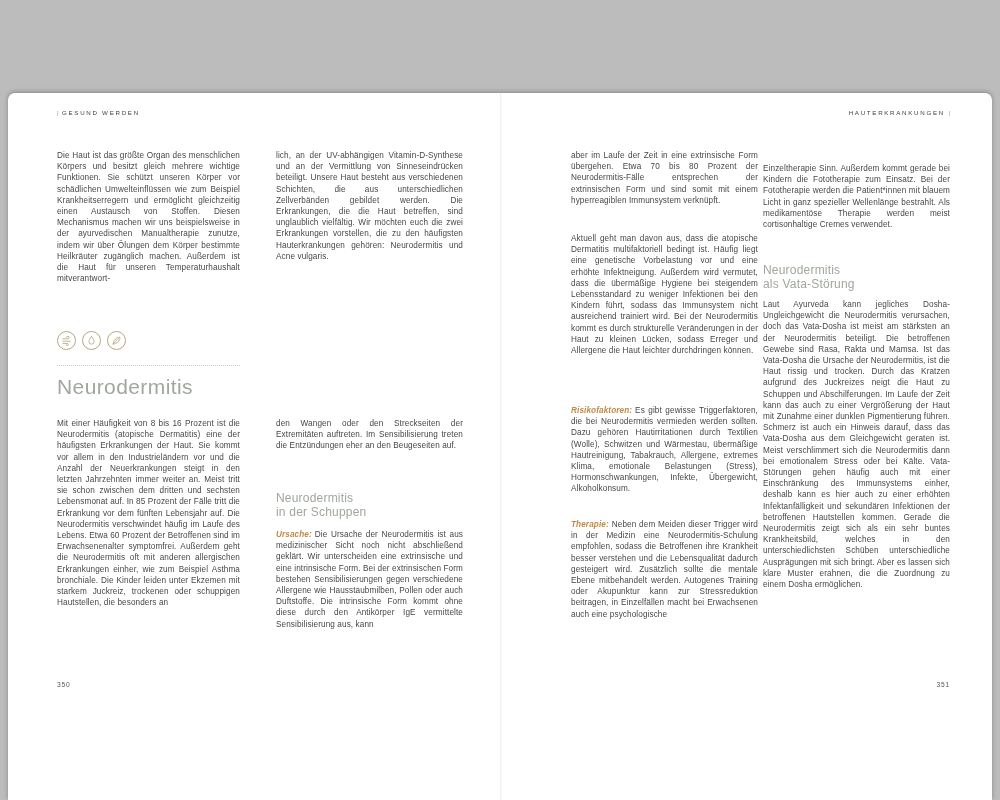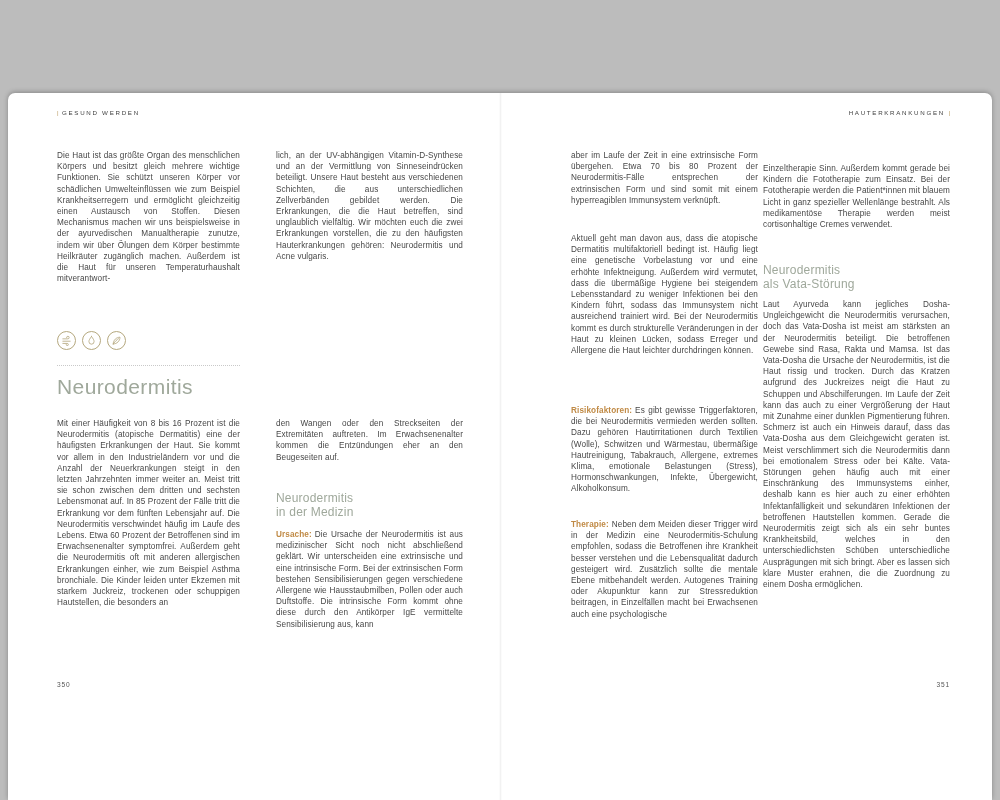--- a/index.html
+++ b/index.html
@@ -36,21 +36,21 @@
     position:absolute;left:49px;top:282px;width:183px;
     font-size:21px;font-weight:400;letter-spacing:0.4px;
     color:#9fa89b;text-align:left;
   }
   .subheading{
     position:absolute;width:187px;
     font-size:12px;line-height:14px;font-weight:400;
     color:#9fa89b;text-align:left;letter-spacing:0.2px;
   }
   .subheading span{display:block;}
-  .label{color:#c08a45;font-weight:bold;margin-right:3px;}
+  .label{color:#c08a45;font-weight:bold;margin-right:3px;font-style:italic;}
   .dotted-divider{
     position:absolute;left:49px;top:272px;width:183px;height:0;
     border-top:1.5px dotted #c9c9c9;
   }
   .icons-row{
     position:absolute;left:49px;top:238px;display:flex;gap:6px;
   }
   .icon-circle{
     width:19px;height:19px;border:1px solid #b5a87e;border-radius:50%;
     display:flex;align-items:center;justify-content:center;box-sizing:border-box;
@@ -101,25 +101,25 @@
   </div>
 
   <div class="dotted-divider"></div>
 
   <div class="section-heading">Neurodermitis</div>
 
   <div class="block w1 c1" style="top:325px">Mit einer Häufigkeit von 8 bis 16 Prozent ist die Neurodermitis (atopische Dermatitis) eine der häufigsten Erkrankungen der Haut. Sie kommt vor allem in den Industrieländern vor und die Anzahl der Neuerkrankungen steigt in den letzten Jahrzehnten immer weiter an. Meist tritt sie schon zwischen dem dritten und sechsten Lebensmonat auf. In 85 Prozent der Fälle tritt die Erkrankung vor dem fünften Lebensjahr auf. Die Neurodermitis verschwindet häufig im Laufe des Lebens. Etwa 60 Prozent der Betroffenen sind im Erwachsenenalter symptomfrei. Außerdem geht die Neurodermitis oft mit anderen allergischen Erkrankungen einher, wie zum Beispiel Asthma bronchiale. Die Kinder leiden unter Ekzemen mit starkem Juckreiz, trockenen oder schuppigen Hautstellen, die besonders an</div>
 
   <div class="block w2 c2" style="top:57px">lich, an der UV-abhängigen Vitamin-D-Synthese und an der Vermittlung von Sinneseindrücken beteiligt. Unsere Haut besteht aus verschiedenen Schichten, die aus unterschiedlichen Zellverbänden gebildet werden. Die Erkrankungen, die die Haut betreffen, sind unglaublich vielfältig. Wir möchten euch die zwei Erkrankungen vorstellen, die zu den häufigsten Hauterkrankungen gehören: Neurodermitis und Acne vulgaris.</div>
 
-  <div class="block w2 c2" style="top:325px">den Wangen oder den Streckseiten der Extremitäten auftreten. Im Erwachsenenalter kommen die Entzündungen eher an den Beugeseiten auf.</div>
+  <div class="block w2 c2" style="top:325px">den Wangen oder den Streckseiten der Extremitäten auftreten. Im Sensibilisierung treten die Entzündungen eher an den Beugeseiten auf.</div>
 
   <div class="subheading c2" style="top:398px">
     <span>Neurodermitis</span>
-    <span>in der Medizin</span>
+    <span>in der Schuppen</span>
   </div>
 
   <div class="block w2 c2" style="top:436px">
     <span class="label">Ursache:</span><span>Die Ursache der Neurodermitis ist aus medizinischer Sicht noch nicht abschließend geklärt. Wir unterscheiden eine extrinsische und eine intrinsische Form. Bei der extrinsischen Form bestehen Sensibilisierungen gegen verschiedene Allergene wie Hausstaubmilben, Pollen oder auch Duftstoffe. Die intrinsische Form kommt ohne diese durch den Antikörper IgE vermittelte Sensibilisierung aus, kann</span>
   </div>
 
   <div class="block w2 c3" style="top:57px">aber im Laufe der Zeit in eine extrinsische Form übergehen. Etwa 70 bis 80 Prozent der Neurodermitis-Fälle entsprechen der extrinsischen Form und sind somit mit einem hyperreagiblen Immunsystem verknüpft.</div>
 
   <div class="block w2 c3" style="top:140px">Aktuell geht man davon aus, dass die atopische Dermatitis multifaktoriell bedingt ist. Häufig liegt eine genetische Vorbelastung vor und eine erhöhte Infektneigung. Außerdem wird vermutet, dass die übermäßige Hygiene bei steigendem Lebensstandard zu weniger Infektionen bei den Kindern führt, sodass das Immunsystem nicht ausreichend trainiert wird. Bei der Neurodermitis kommt es durch strukturelle Veränderungen in der Haut zu kleinen Lücken, sodass Erreger und Allergene die Haut leichter durchdringen können.</div>
 

